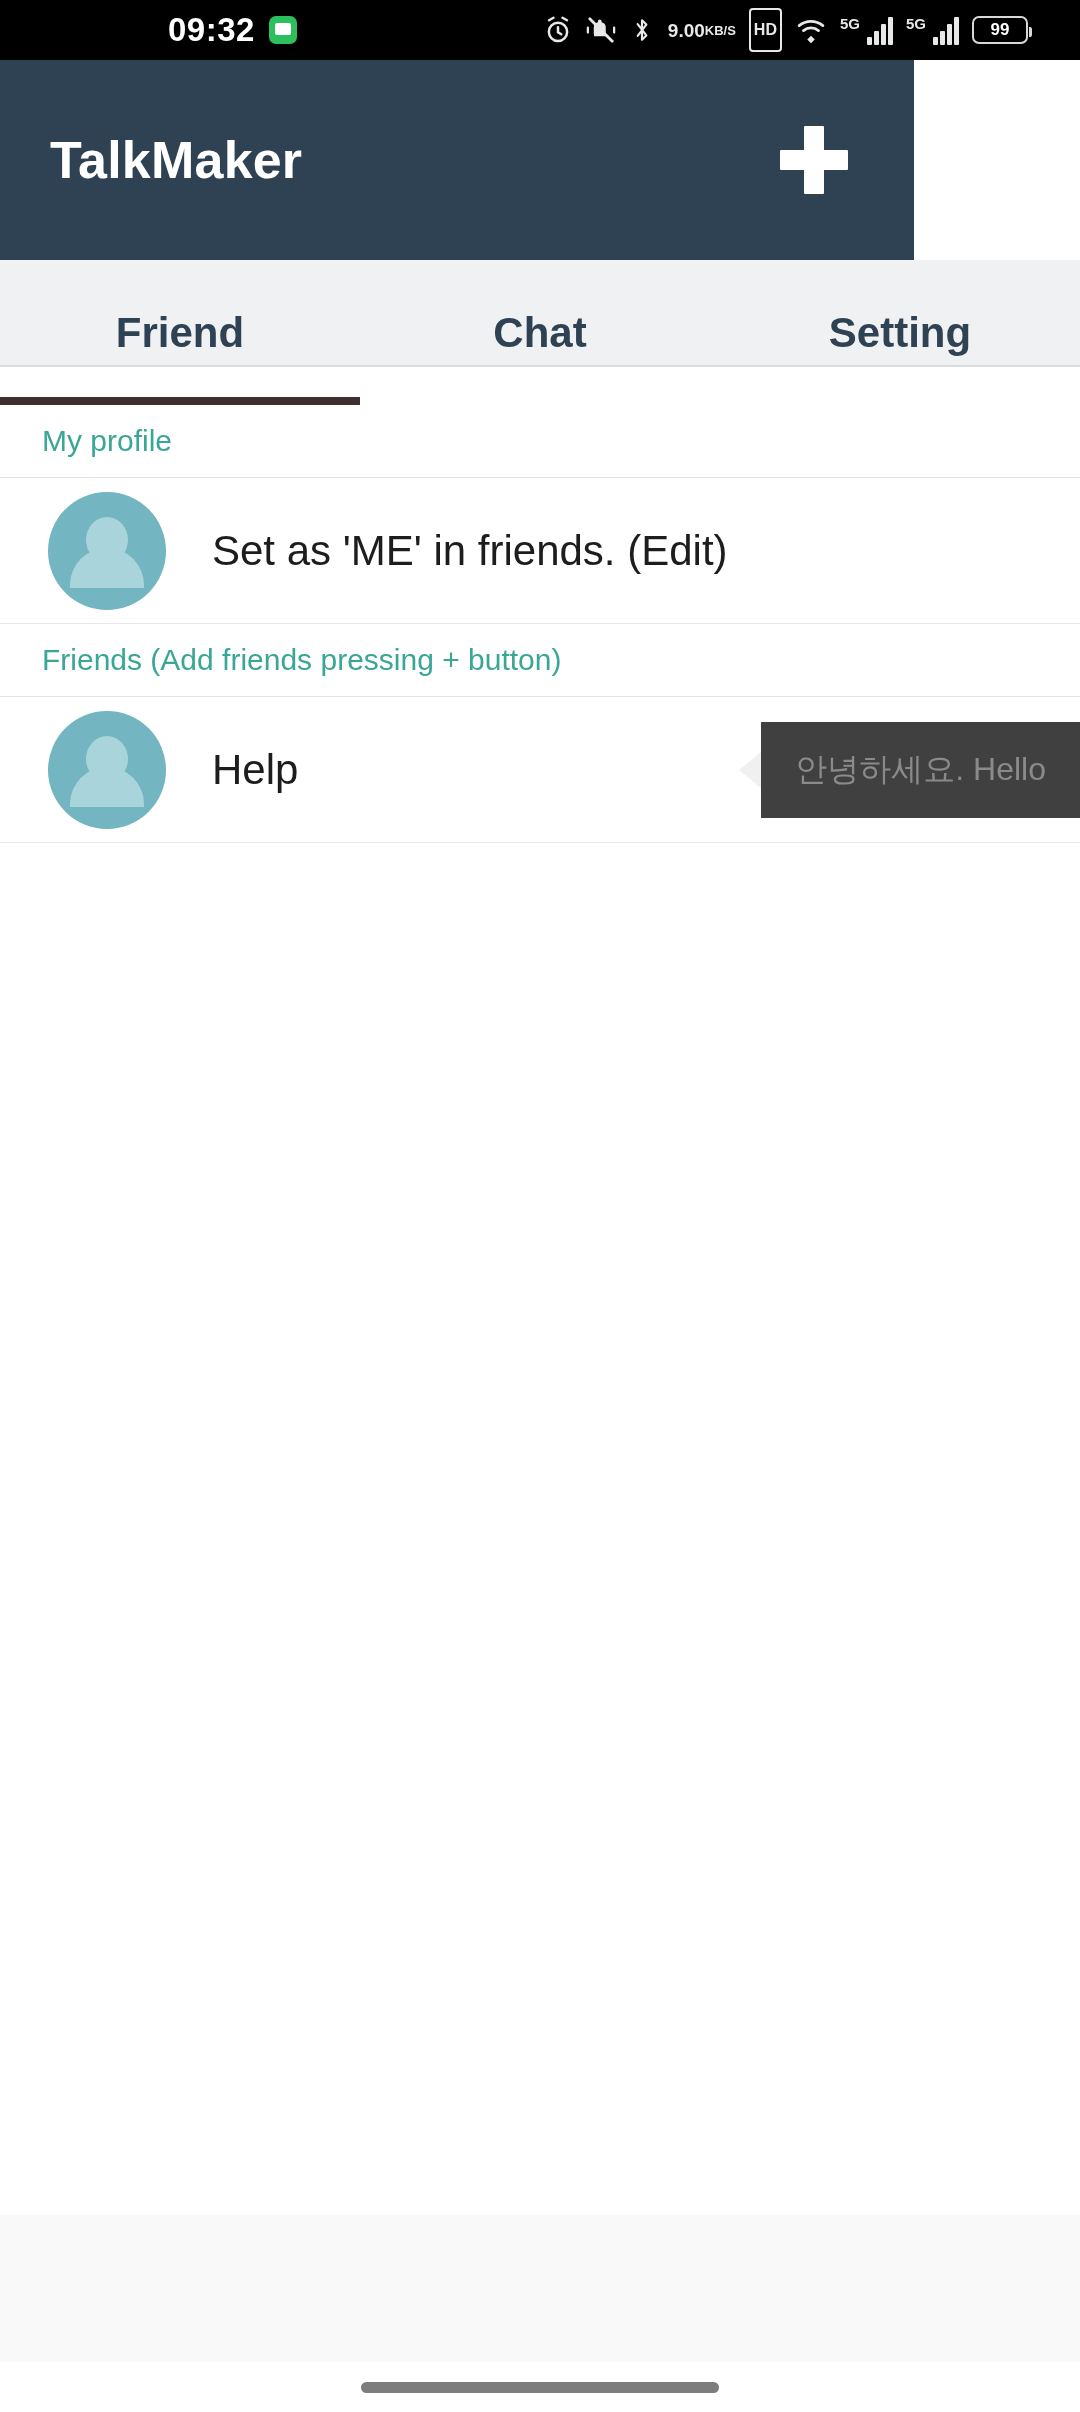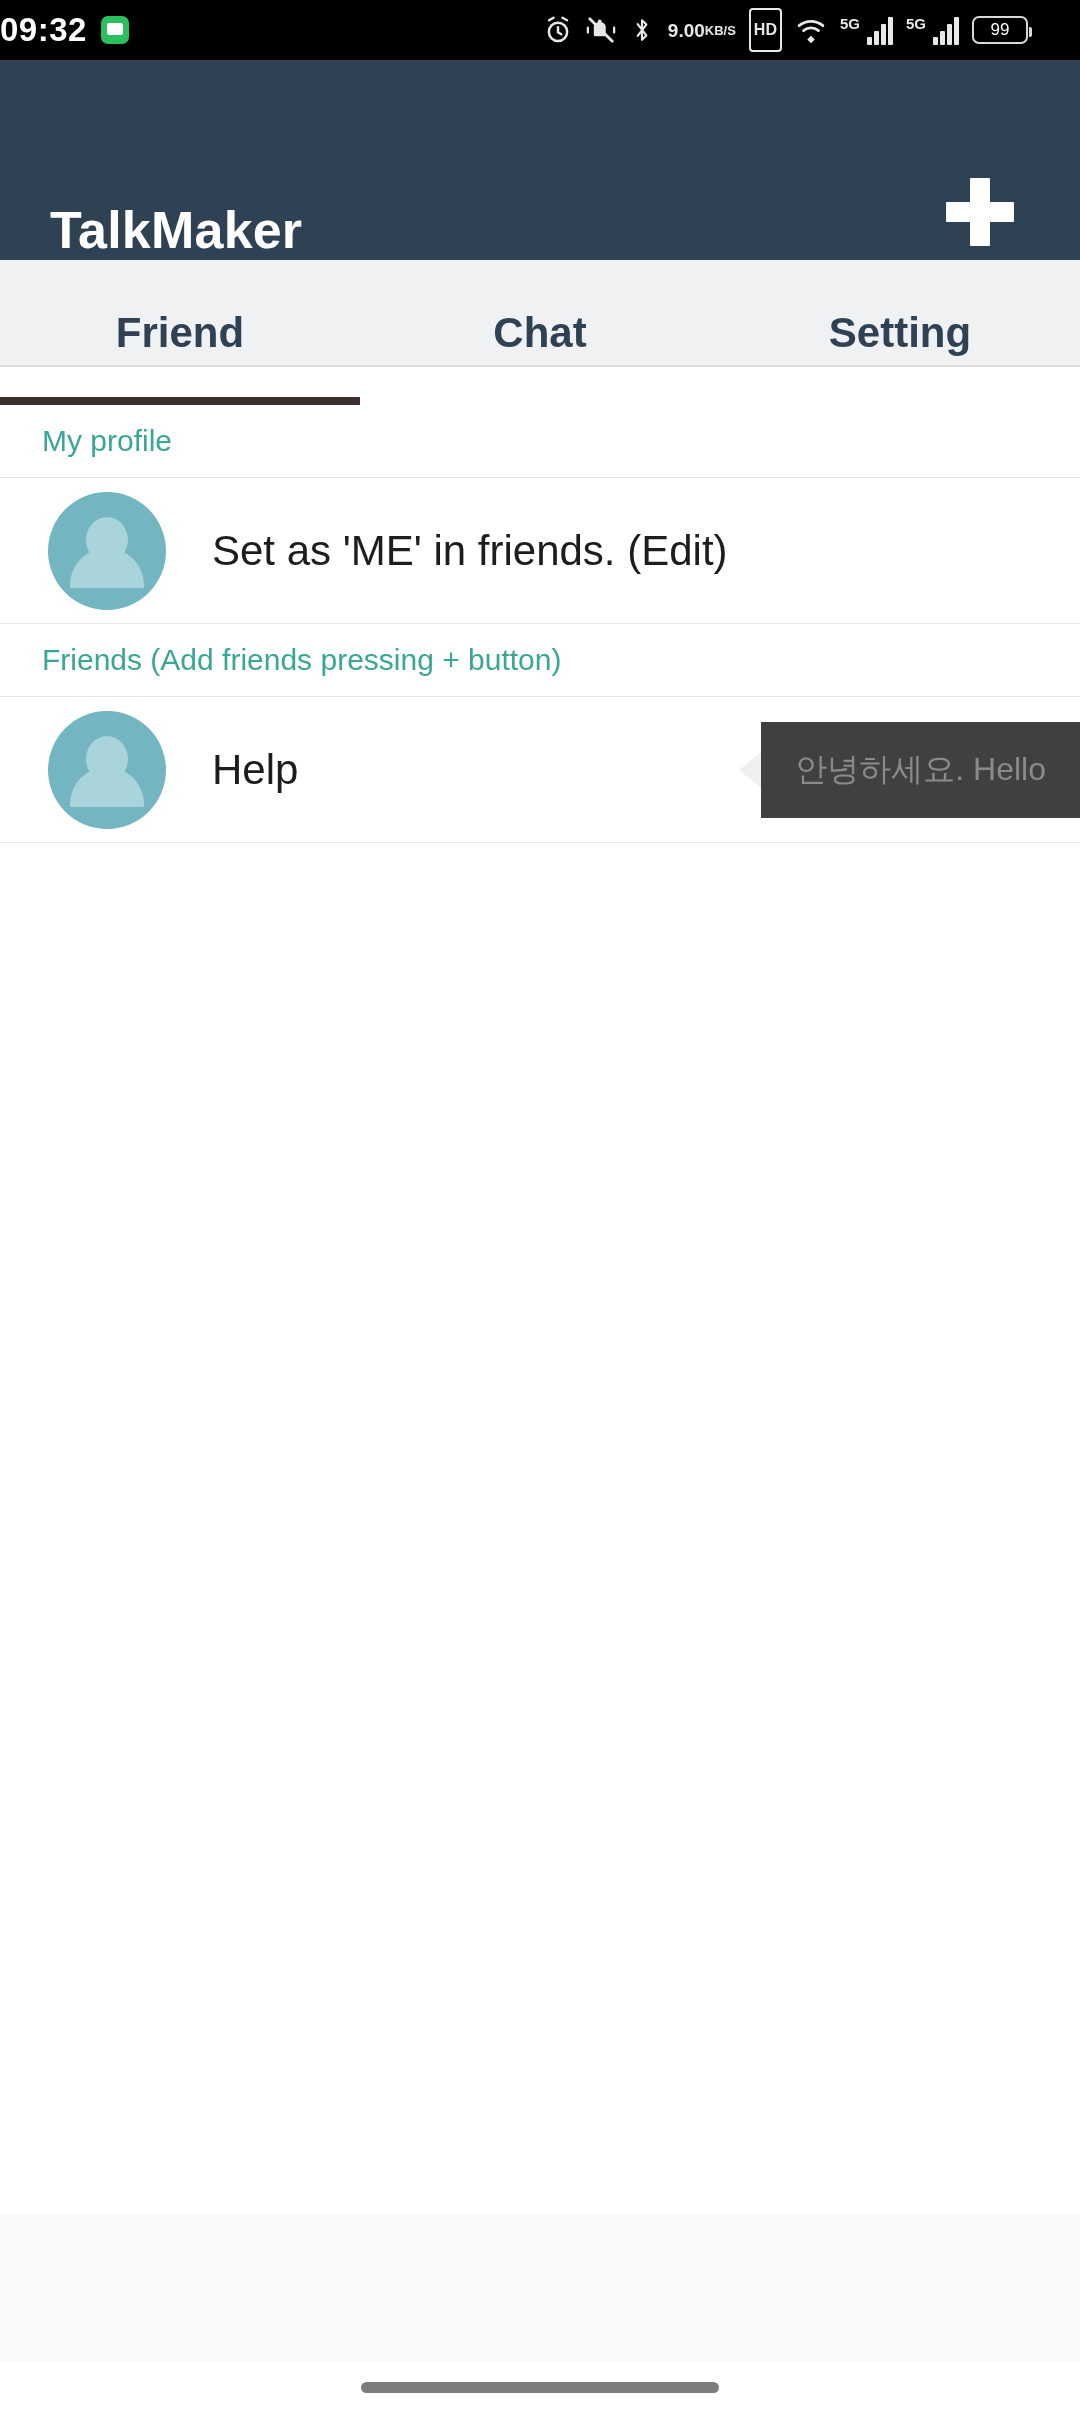--- a/index.html
+++ b/index.html
@@ -14,20 +14,21 @@
   
   .statusbar {
     position:absolute; top:0; left:0;
     width:1080px; height:60px;
     background:#000000;
     display:flex; align-items:center;
     color:#ffffff;
   }
   .sb-left {
     display:flex; align-items:center; gap:14px;
+    margin-left:168px;
   }
   .sb-clock { font-size:33px; font-weight:700; letter-spacing:0.5px; color:#ffffff; }
   .sb-msg-icon {
     width:28px; height:28px; border-radius:7px;
     background:#2bbf5e; position:relative;
   }
   .sb-msg-icon::after {
     content:""; position:absolute; left:6px; top:7px;
     width:16px; height:12px; background:#ffffff; border-radius:2px;
   }
@@ -49,33 +50,33 @@
   .sb-5g { font-size:15px; font-weight:700; color:#e8e8e8; line-height:1; margin-bottom:14px; }
   .bars { display:flex; align-items:flex-end; gap:2px; height:28px; }
   .bars i { display:block; width:5px; background:#e8e8e8; border-radius:1px; }
   .bars i:nth-child(1){ height:8px; }
   .bars i:nth-child(2){ height:14px; }
   .bars i:nth-child(3){ height:21px; }
   .bars i:nth-child(4){ height:28px; }
   .sb-batt {
     width:56px; height:28px; border:2px solid #d8d8d8; border-radius:7px;
     display:flex; align-items:center; justify-content:center;
-    font-size:17px; font-weight:400; color:#ffffff; position:relative;
+    font-size:17px; font-weight:700; color:#ffffff; position:relative;
   }
   .sb-batt::after {
     content:""; position:absolute; right:-6px; top:9px;
     width:3px; height:10px; background:#d8d8d8; border-radius:0 2px 2px 0;
   }
 
   
   .appbar {
     position:absolute; top:60px; left:0;
-    width:1080px; height:200px;
+    width:914px; height:200px;
     background:#2e4254;
-    display:flex; align-items:flex-end;
+    display:flex; align-items:center;
   }
   .app-title {
     margin-left:50px;
     font-size:52px; font-weight:700; color:#ffffff;
     letter-spacing:0.2px;
   }
   .add-btn {
     margin-left:auto; margin-right:52px;
     width:96px; height:96px;
     display:flex; align-items:center; justify-content:center;

